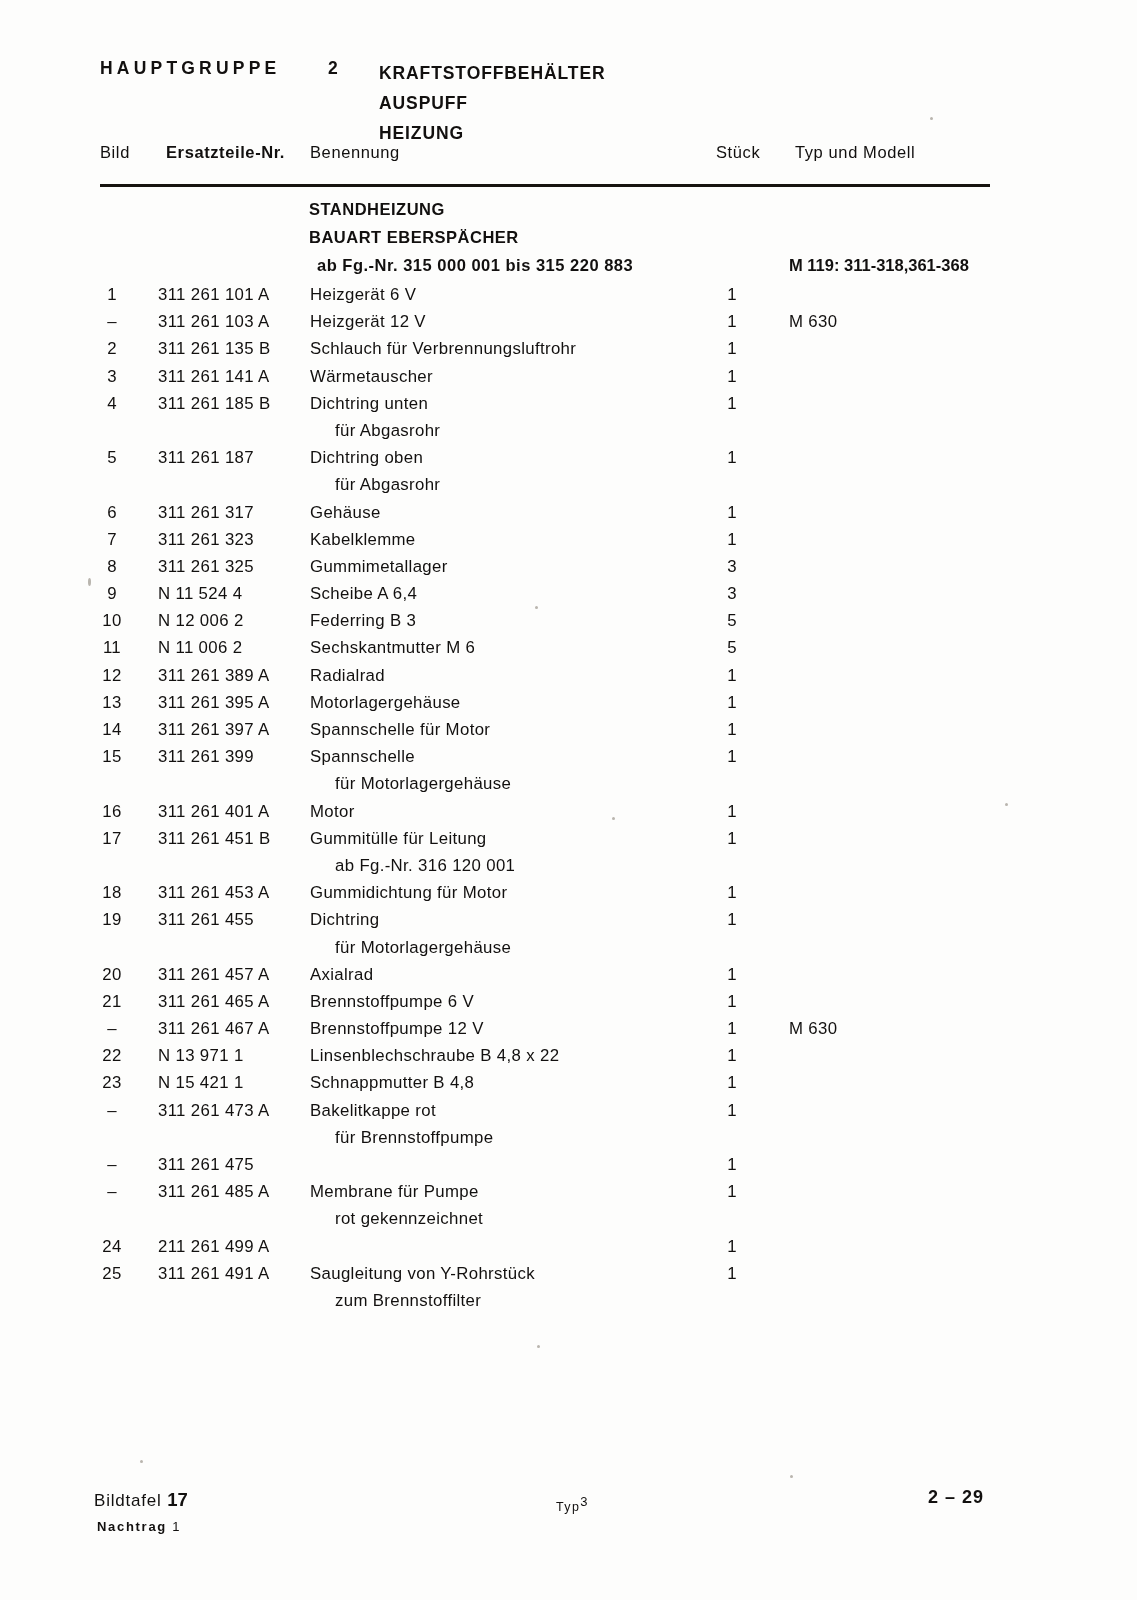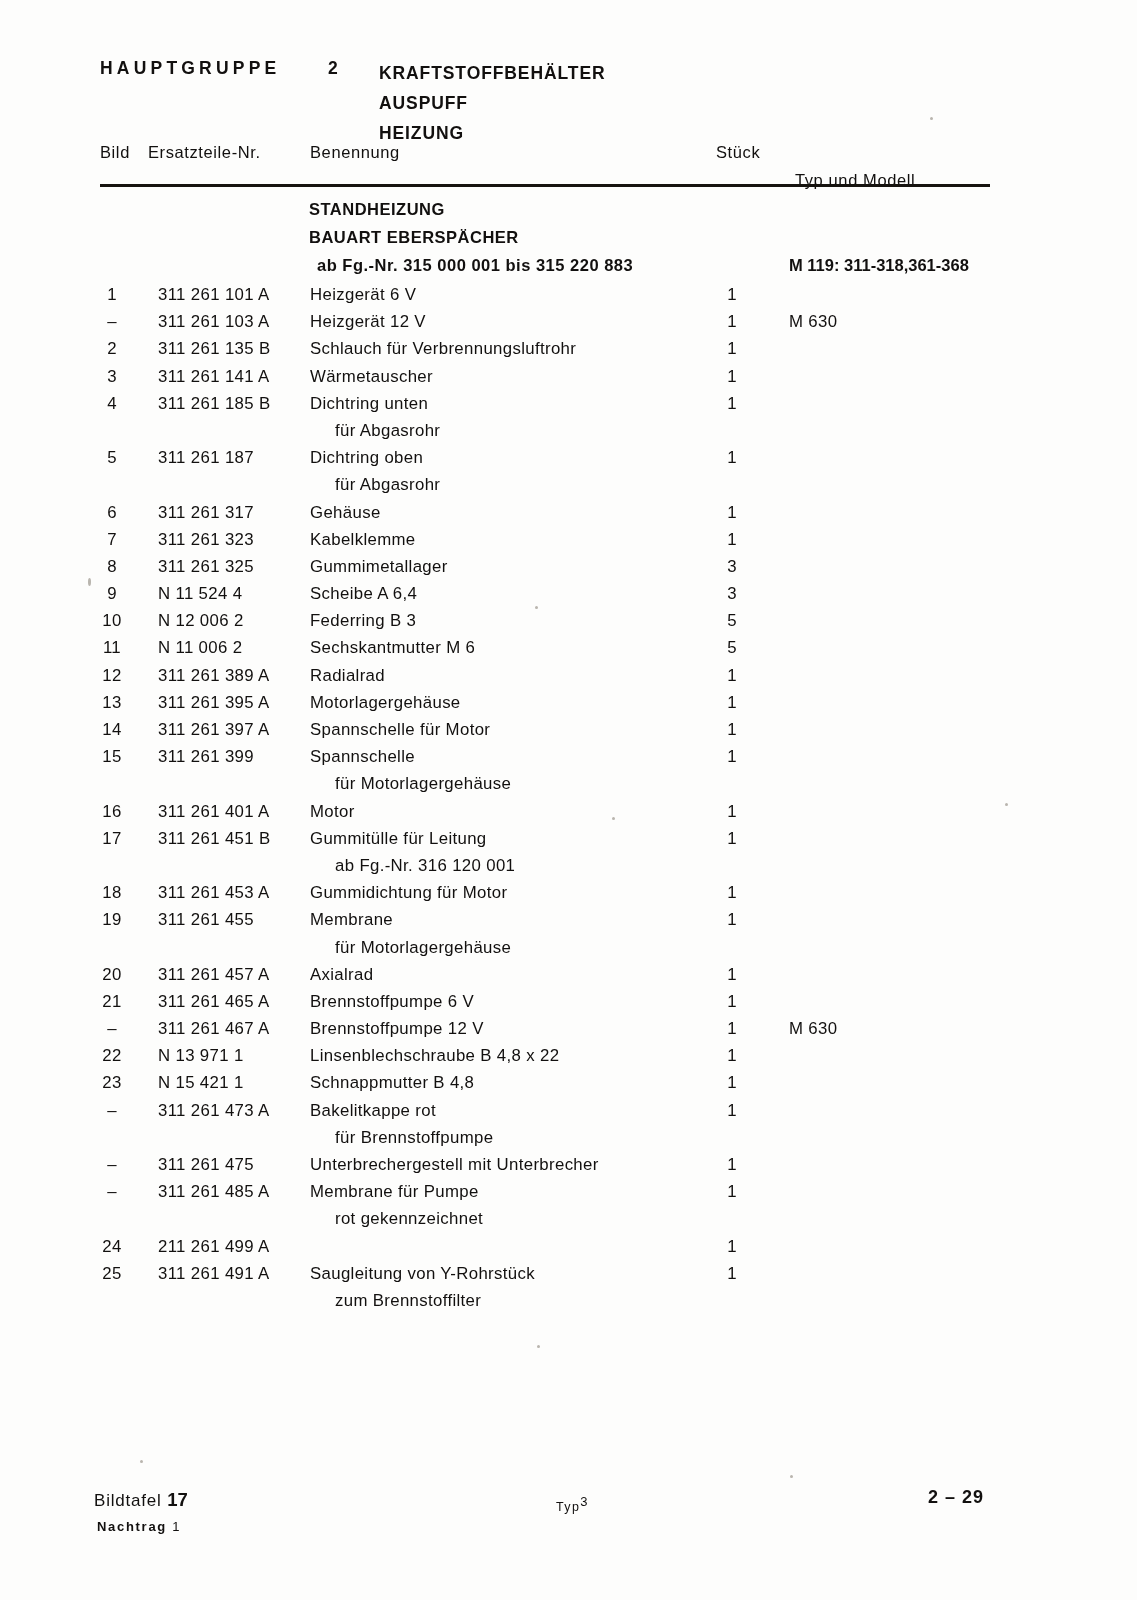--- a/index.html
+++ b/index.html
@@ -50,24 +50,24 @@
   }
 
   .colhdr {
     position: absolute;
     top: 143px;
     font-size: 16.5px;
     letter-spacing: 0.6px;
     white-space: nowrap;
   }
   .colhdr-bild       { left: 100px; }
-  .colhdr-ersatz     { left: 148px; }
+  .colhdr-ersatz     { left: 166px; font-weight: bold; }
   .colhdr-benennung  { left: 310px; }
   .colhdr-stueck     { left: 716px; }
-  .colhdr-typ        { left: 795px; margin-top: 28px; }
+  .colhdr-typ        { left: 795px; }
 
   .rule {
     position: absolute;
     left: 100px;
     top: 184px;
     width: 890px;
     height: 3px;
     background: #16130f;
   }
 
@@ -341,21 +341,21 @@
       <div class="row">
         <span class="c-bild">18</span>
         <span class="c-nr">311 261 453 A</span>
         <span class="c-ben">Gummidichtung für Motor</span>
         <span class="c-qty">1</span>
         <span class="c-typ"></span>
       </div>
       <div class="row">
         <span class="c-bild">19</span>
         <span class="c-nr">311 261 455</span>
-        <span class="c-ben">Membrane</span>
+        <span class="c-ben">Dichtring</span>
         <span class="c-qty">1</span>
         <span class="c-typ"></span>
       </div>
       <div class="row">
         <span class="c-bild"></span>
         <span class="c-nr"></span>
         <span class="c-ben indent">für Motorlagergehäuse</span>
         <span class="c-qty"></span>
         <span class="c-typ"></span>
       </div>
@@ -404,21 +404,20 @@
       <div class="row">
         <span class="c-bild"></span>
         <span class="c-nr"></span>
         <span class="c-ben indent">für Brennstoffpumpe</span>
         <span class="c-qty"></span>
         <span class="c-typ"></span>
       </div>
       <div class="row">
         <span class="c-bild">–</span>
         <span class="c-nr">311 261 475</span>
-        <span class="c-ben">Unterbrechergestell mit Unterbrecher</span>
         <span class="c-qty">1</span>
         <span class="c-typ"></span>
       </div>
       <div class="row">
         <span class="c-bild">–</span>
         <span class="c-nr">311 261 485 A</span>
         <span class="c-ben">Membrane für Pumpe</span>
         <span class="c-qty">1</span>
         <span class="c-typ"></span>
       </div>

